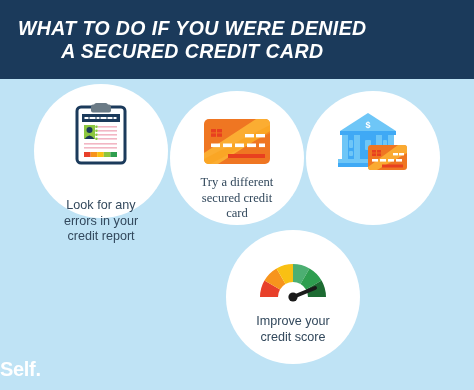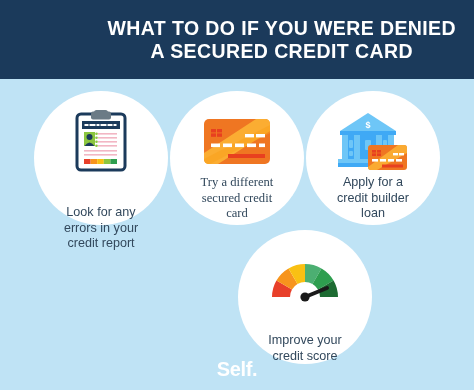--- a/index.html
+++ b/index.html
@@ -7,42 +7,41 @@
     width:474px;height:390px;
     background:#bfe3f5;
     font-family:"Liberation Sans", sans-serif;
     overflow:hidden;
     position:relative;
   }
   
   .header{
     position:absolute;left:0;top:0;width:474px;height:79px;
     background:#1b3a5b;
-    display:flex;align-items:center;justify-content:flex-end;
+    display:flex;align-items:center;justify-content:flex-start;font-style:italic;
   }
   .header-title{
     color:#ffffff;
     font-size:19.5px;
     font-weight:bold;
     line-height:23px;
     letter-spacing:0.4px;
     text-align:center;
     text-transform:uppercase;
     padding:0 18px;
     white-space:pre-line;
   }
   
   .board{
     position:absolute;left:0;top:82px;width:474px;height:308px;
     background:#bfe3f5;
   }
   
   .brand{
     position:absolute;left:0;bottom:9px;width:474px;
-    text-align:center;
     color:#ffffff;
     font-size:20px;
     font-weight:bold;
     letter-spacing:-0.3px;
     z-index:1;
   }
   
   .circle{
     position:absolute;
     width:134px;height:134px;
@@ -61,26 +60,26 @@
   .caption{
     margin-top:3px;
     width:118px;
     text-align:center;
     color:#32485c;
     font-size:12.6px;
     line-height:15.5px;
     white-space:pre-line;
   }
   
-  .c1{left:34px;top:9px;gap:32px;}
+  .c1{left:34px;top:2px;gap:32px;}
   .c2{left:170px;top:9px;font-family:Liberation Serif, serif;}
   .c3{left:306px;top:9px;}
   
   .c4{left:102px;top:148px;}
-  .c5{left:238px;top:148px;justify-content:space-between;}
+  .c5{left:226px;top:148px;}
   svg{display:block;overflow:visible;}
 </style>
 </head>
 <body>
 
 <div class="header">
   <div class="header-title">WHAT TO DO IF YOU WERE DENIED
 A SECURED CREDIT CARD</div>
 </div>
 
@@ -204,23 +203,20 @@
             <rect x="31" y="8" width="5" height="2.4"></rect>
             <rect x="4" y="14" width="6" height="2.6"></rect>
             <rect x="12" y="14" width="6" height="2.6"></rect>
             <rect x="20" y="14" width="6" height="2.6"></rect>
             <rect x="28" y="14" width="6" height="2.6"></rect>
           </g>
           <rect x="14" y="19.5" width="21" height="3" fill="#e8401f"></rect>
         </g>
       </svg>
     </div>
-    <div class="caption">Apply for a
-credit builder
-loan</div>
   </div>
 
 
   <div class="circle c5">
     <div class="icon-box">
       <svg width="70" height="42" viewBox="0 0 70 42">
         <g transform="translate(35,38)">
 
           <path d="M -33 0 A 33 33 0 0 1 -28.58 -16.5 L -12.99 -7.5 A 15 15 0 0 0 -15 0 Z" fill="#e8402a"></path>
           <path d="M -28.58 -16.5 A 33 33 0 0 1 -16.5 -28.58 L -7.5 -12.99 A 15 15 0 0 0 -12.99 -7.5 Z" fill="#f7941d"></path>

